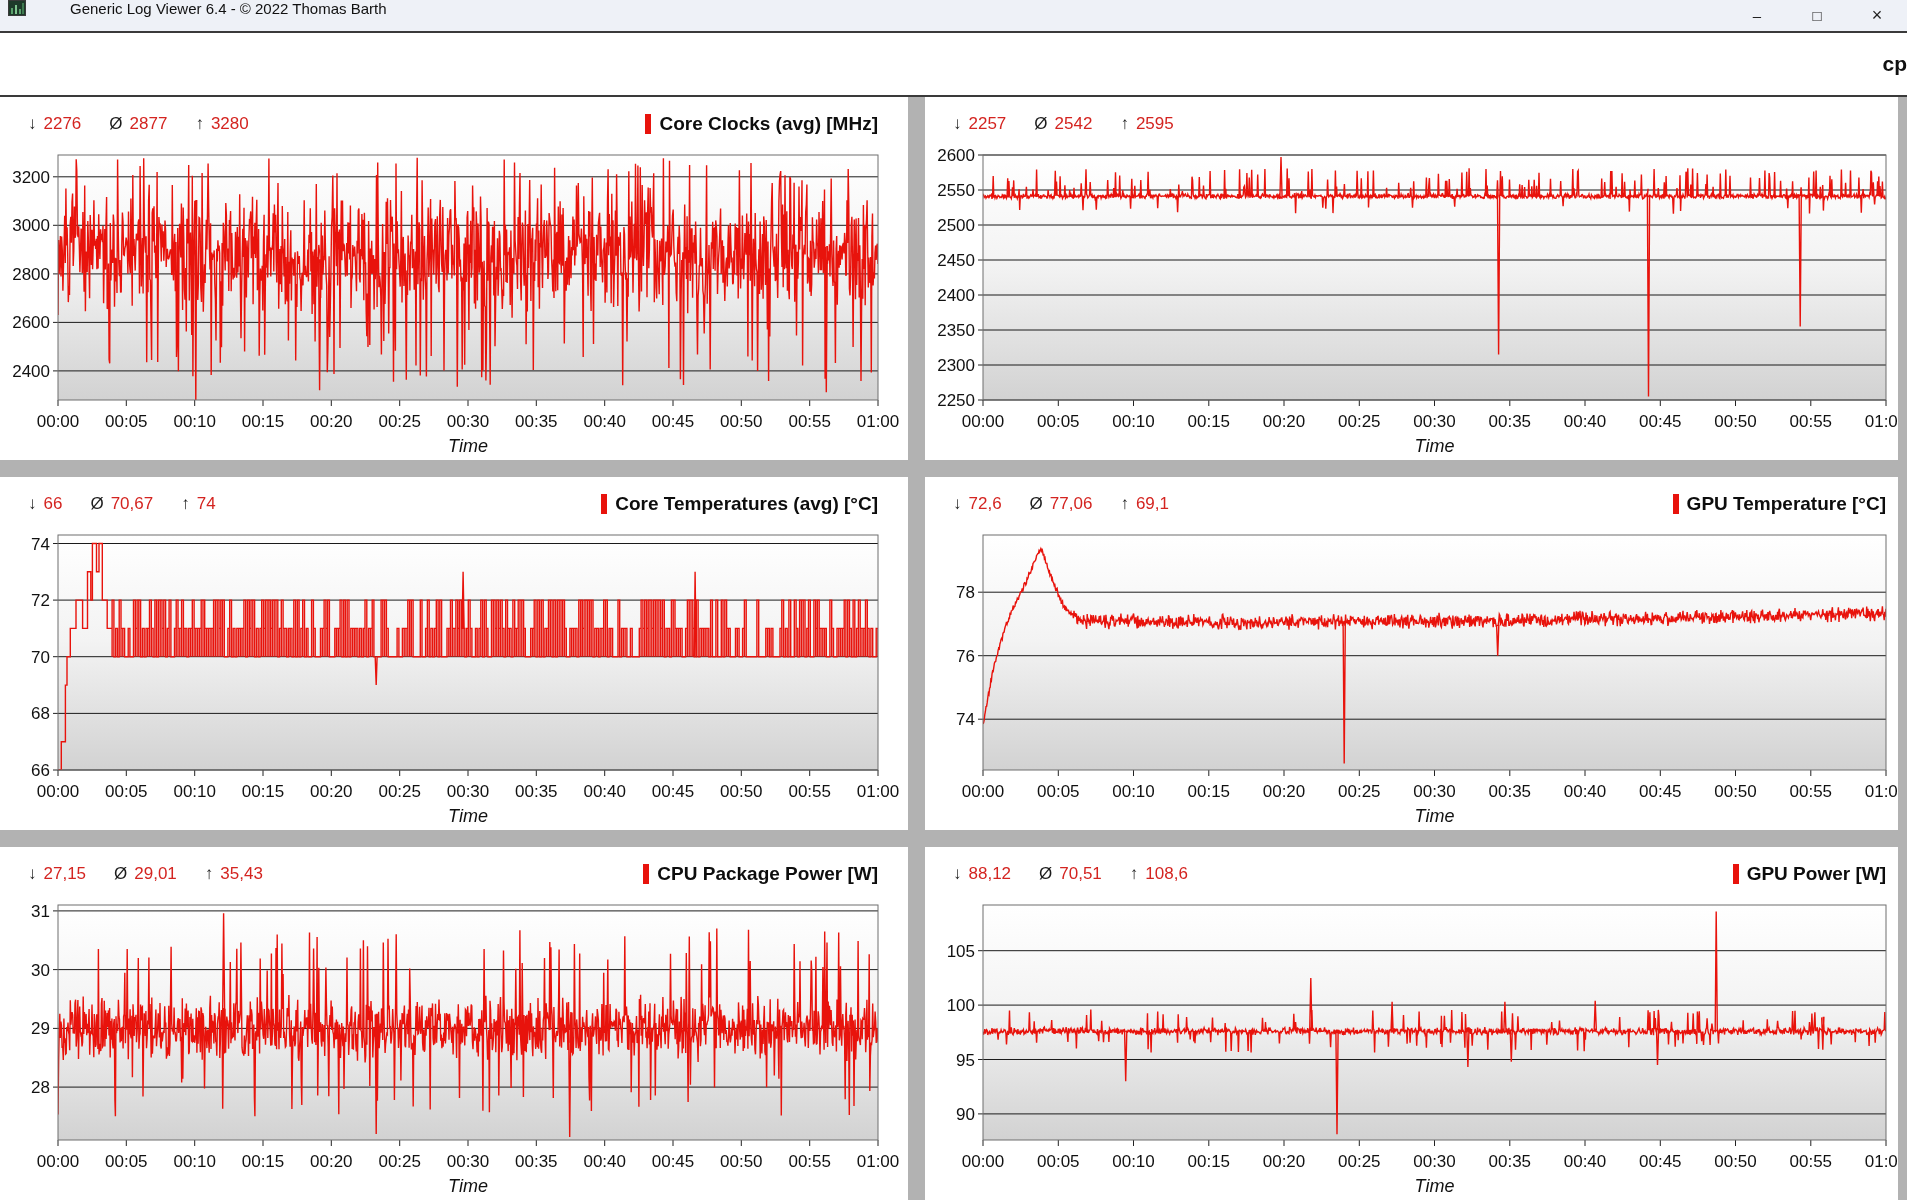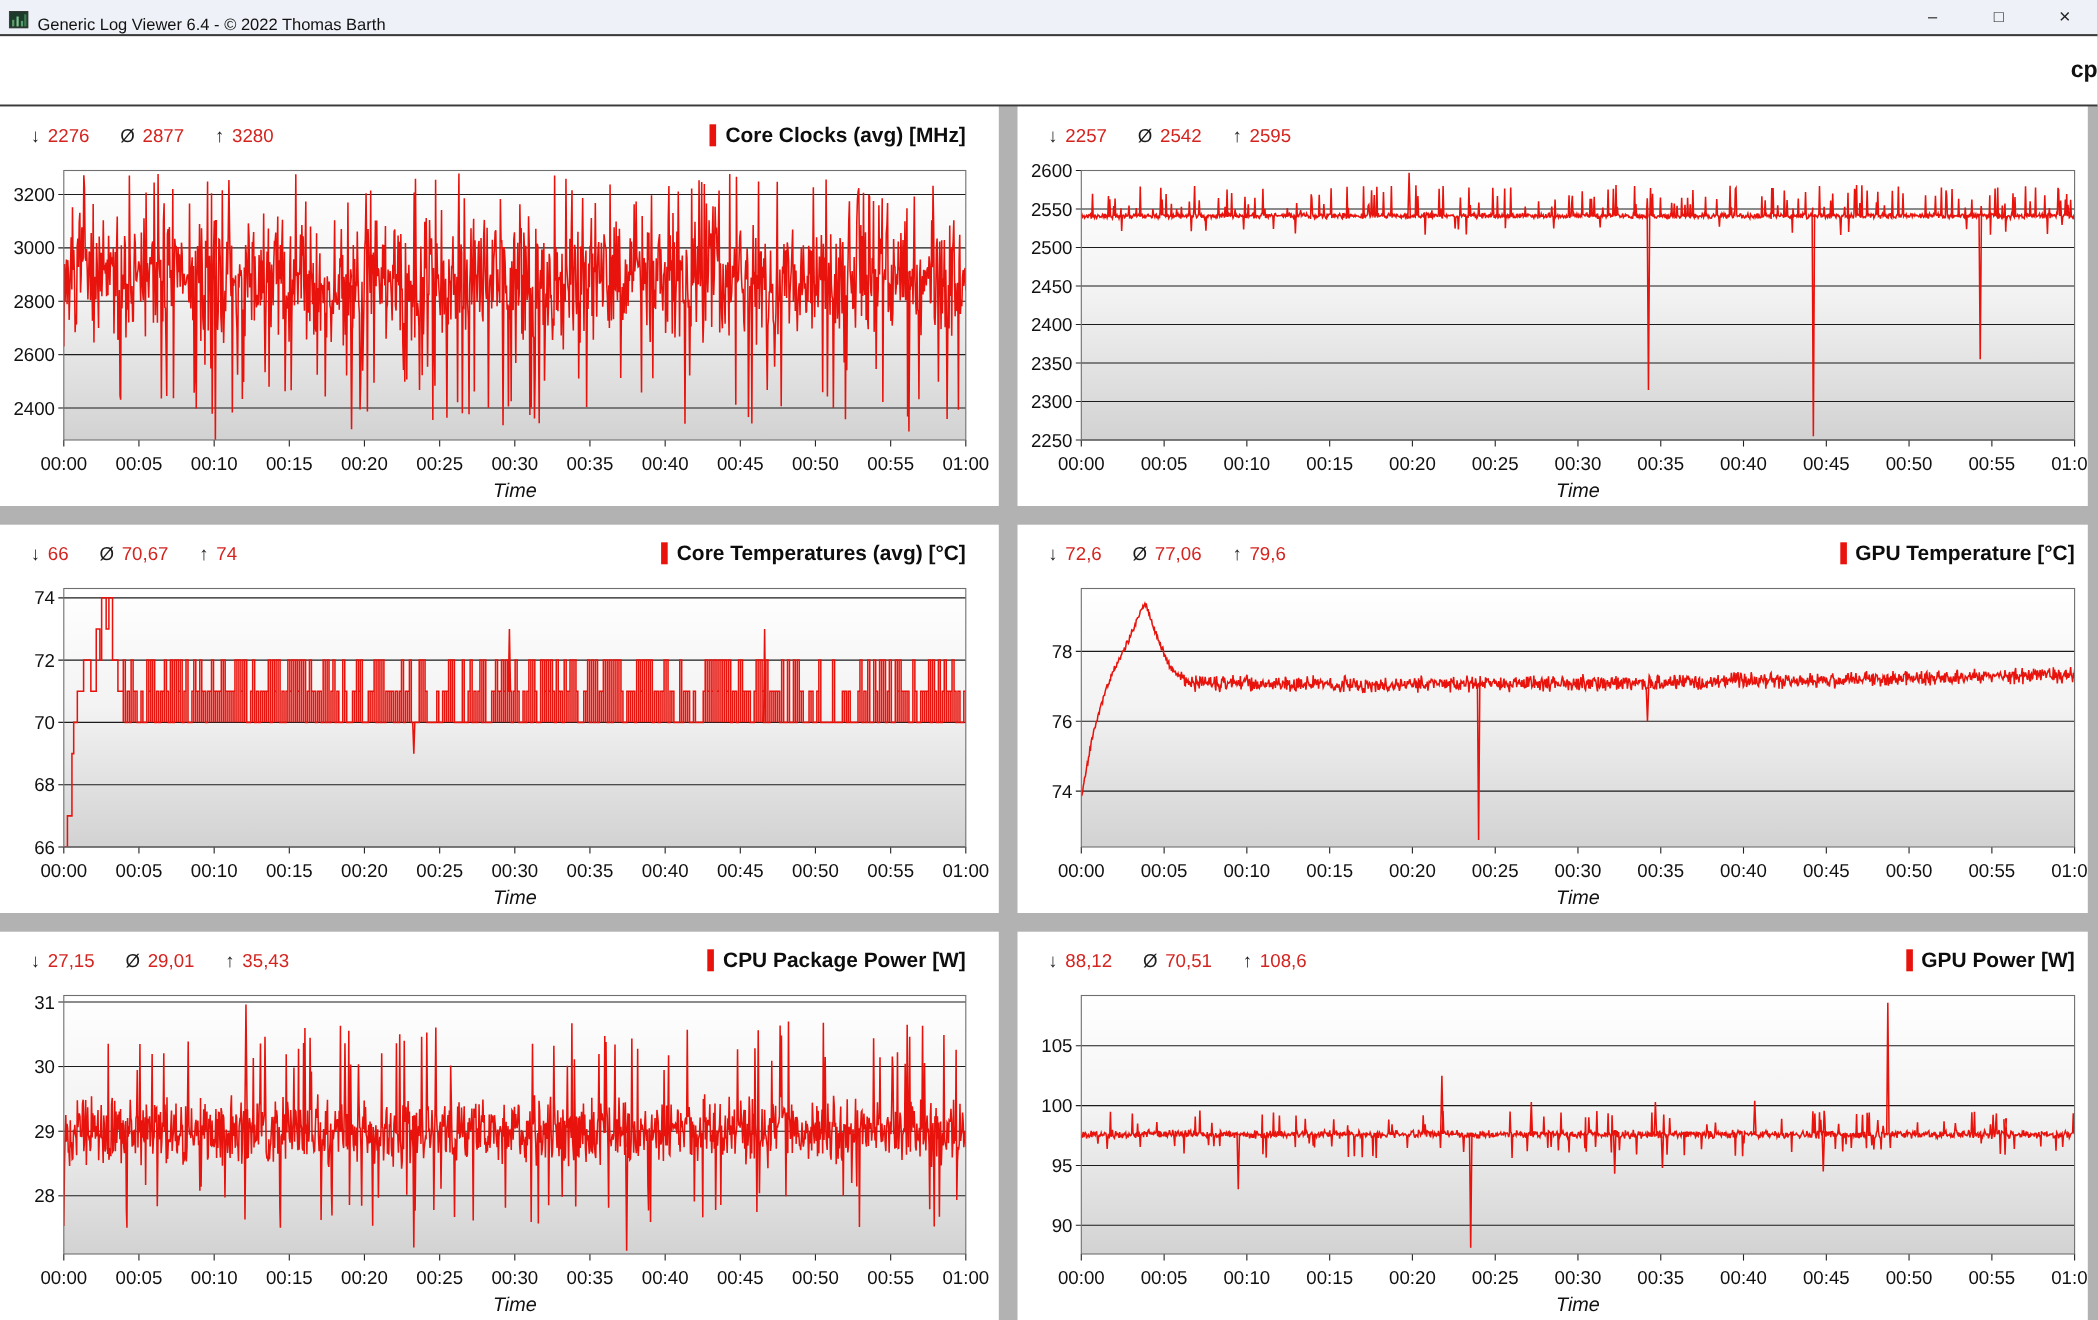--- a/index.html
+++ b/index.html
@@ -4,21 +4,21 @@
 <style>
   html,body{margin:0;padding:0;}
   body{
     width:1907px;height:1200px;overflow:hidden;
     font-family:"Liberation Sans",sans-serif;
     background:#b2b2b2;
   }
   
   .titlebar{
     height:31px;background:#eef1f7;border-bottom:2px solid #3a3a3a;
-    display:flex;align-items:flex-end;padding-left:8px;
+    display:flex;align-items:flex-start;padding-left:8px;gap:36px;
   }
   .title-text{font-size:15px;color:#111;margin-left:8px;}
   .win-controls{margin-left:auto;display:flex;height:100%;}
   .win-btn{
     width:60px;height:100%;border:0;background:transparent;
     font-size:15px;color:#222;display:flex;align-items:center;justify-content:center;
     cursor:default;font-family:"Liberation Sans",sans-serif;
   }
   .win-btn.close{font-size:18px;}
   .page-header{
@@ -33,21 +33,21 @@
     padding-right:9px;box-sizing:border-box;
   }
   .panel{background:#fff;display:flex;flex-direction:column;padding-top:4px;min-height:0;min-width:0;}
   .panel-head{height:46px;display:flex;align-items:center;justify-content:space-between;padding-left:28px;}
   .col-left  .panel-head{padding-right:30px;}
   .col-right .panel-head{padding-right:12px;}
   .stats{display:flex;align-items:center;font-size:17px;white-space:nowrap;}
   .sym{color:#1c1c1c;margin-right:7px;}
   .num{color:var(--stat-number,#d42420);margin-right:28px;}
   .num:last-child{margin-right:0;}
-  .legend{display:flex;align-items:flex-start;}
+  .legend{display:flex;align-items:center;}
   .legend-bar{width:6px;height:20px;background:var(--accent,#e8130c);margin-right:8px;flex:none;}
   .chart-title{font-size:19px;font-weight:700;color:#0d0d0d;white-space:nowrap;}
   svg.chart{flex:1 1 auto;width:100%;min-height:0;display:block;}
   svg text{font-family:"Liberation Sans",sans-serif;fill:#111;}
 </style>
 </head>
 <body>
 
 <div class="titlebar">
   <span class="app-icon">
@@ -301,21 +301,21 @@
   </section>
 
   <section class="panel col-right">
     <div class="panel-head">
       <div class="stats">
         <span class="sym">↓</span>
           <span class="num">72,6</span>
         <span class="sym">Ø</span>
           <span class="num">77,06</span>
         <span class="sym">↑</span>
-          <span class="num">79,6</span>
+          <span class="num">69,1</span>
       </div>
       <div class="legend">
         <span class="legend-bar"></span>
         <span class="chart-title">GPU Temperature [°C]</span>
       </div>
     </div>
     <svg class="chart" viewBox="0 0 973 303">
         <defs>
           <linearGradient id="bg3" x1="0" y1="0" x2="0" y2="1">
             <stop offset="0" stop-color="#ffffff"></stop>

